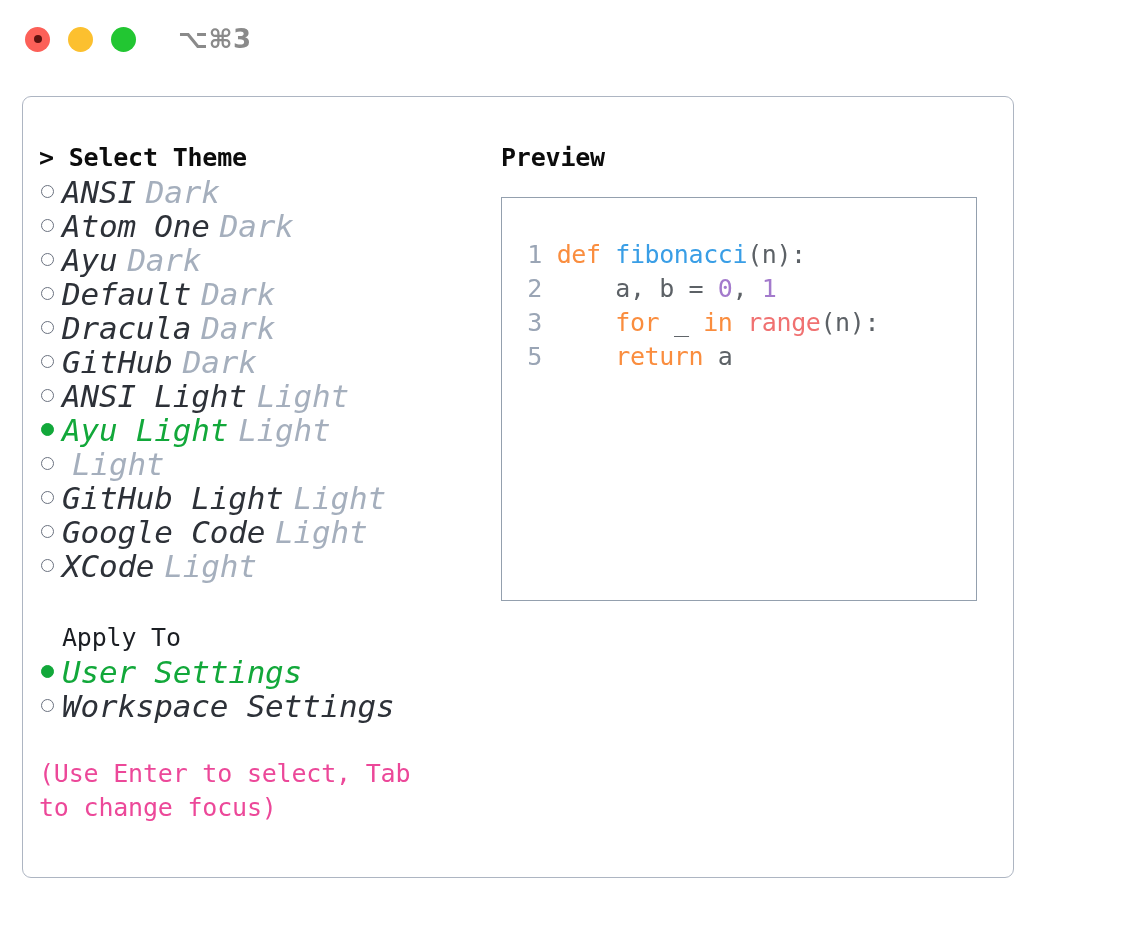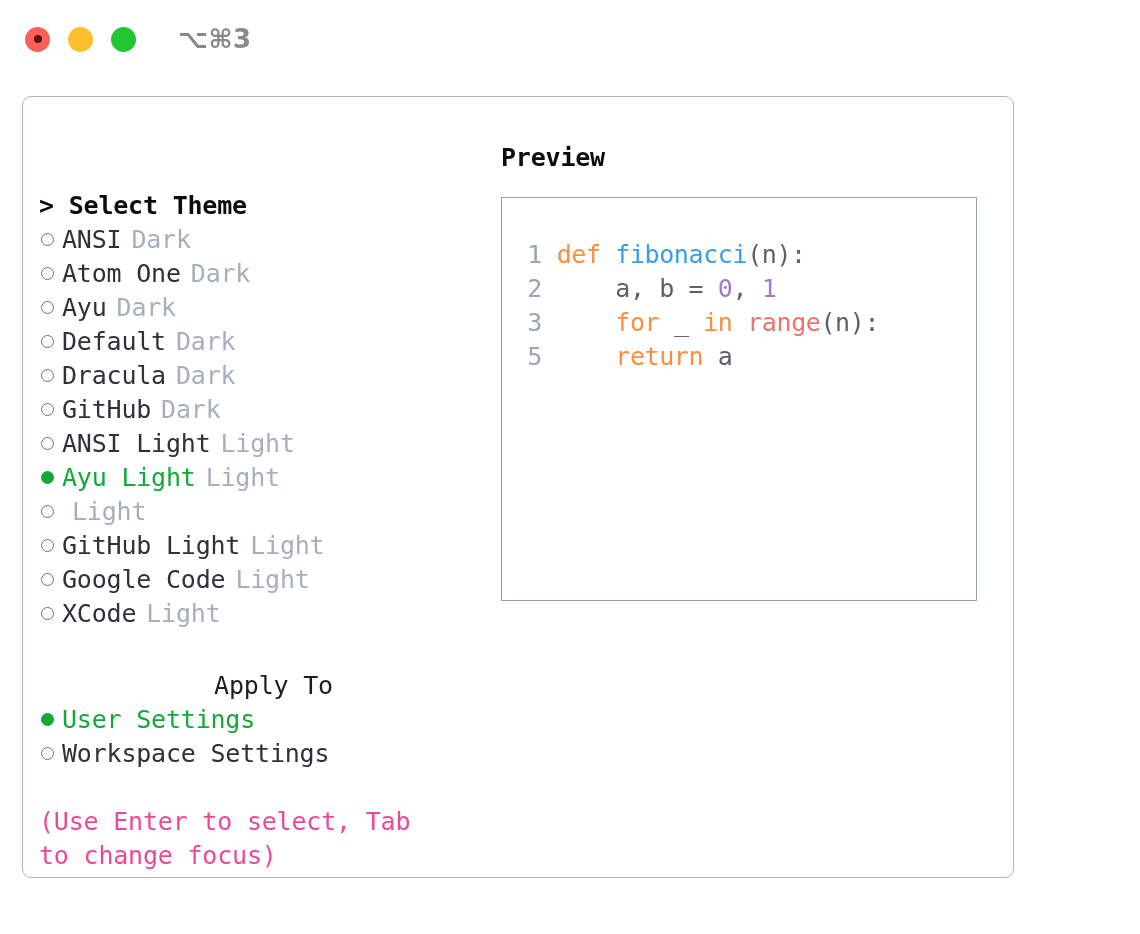--- a/index.html
+++ b/index.html
@@ -82,21 +82,20 @@
 
   .columns {
     display: flex;
     padding: 44px 0 0 0;
   }
 
   .left-col {
     width: 462px;
     padding-left: 16px;
     box-sizing: border-box;
-    margin-top: 48px;
   }
   .right-col {
     flex: 1;
     padding-left: 16px;
     box-sizing: border-box;
   }
 
   
   .section-title {
     font-size: 25px;
@@ -104,23 +103,24 @@
     color: #0c0c0c;
     line-height: 34px;
     white-space: pre;
     letter-spacing: -0.2px;
   }
 
   .opt-row {
     display: flex;
     align-items: baseline;
     line-height: 34px;
-    font-size: 25px;
-    white-space: pre;
-    letter-spacing: -0.2px;
+    font-size: 31px;
+    white-space: pre;
+    letter-spacing: -0.2px;
+    font-style: italic;
   }
   .bullet {
     width: 23px;
     flex: 0 0 23px;
     display: inline-block;
     position: relative;
     align-self: center;
     height: 34px;
   }
   .bullet::before {
@@ -146,21 +146,20 @@
     margin-left: 10px;
   }
 
   .apply-title {
     font-size: 25px;
     color: #1b1e23;
     line-height: 34px;
     padding-left: 23px;
     white-space: pre;
     letter-spacing: -0.2px;
-    text-align: center;
   }
   .spacer-lg { height: 38px; }
   .spacer-sm { height: 34px; }
 
   .hint {
     font-size: 25px;
     color: #ec4899;
     line-height: 34px;
     width: 400px;
     letter-spacing: -0.2px;

